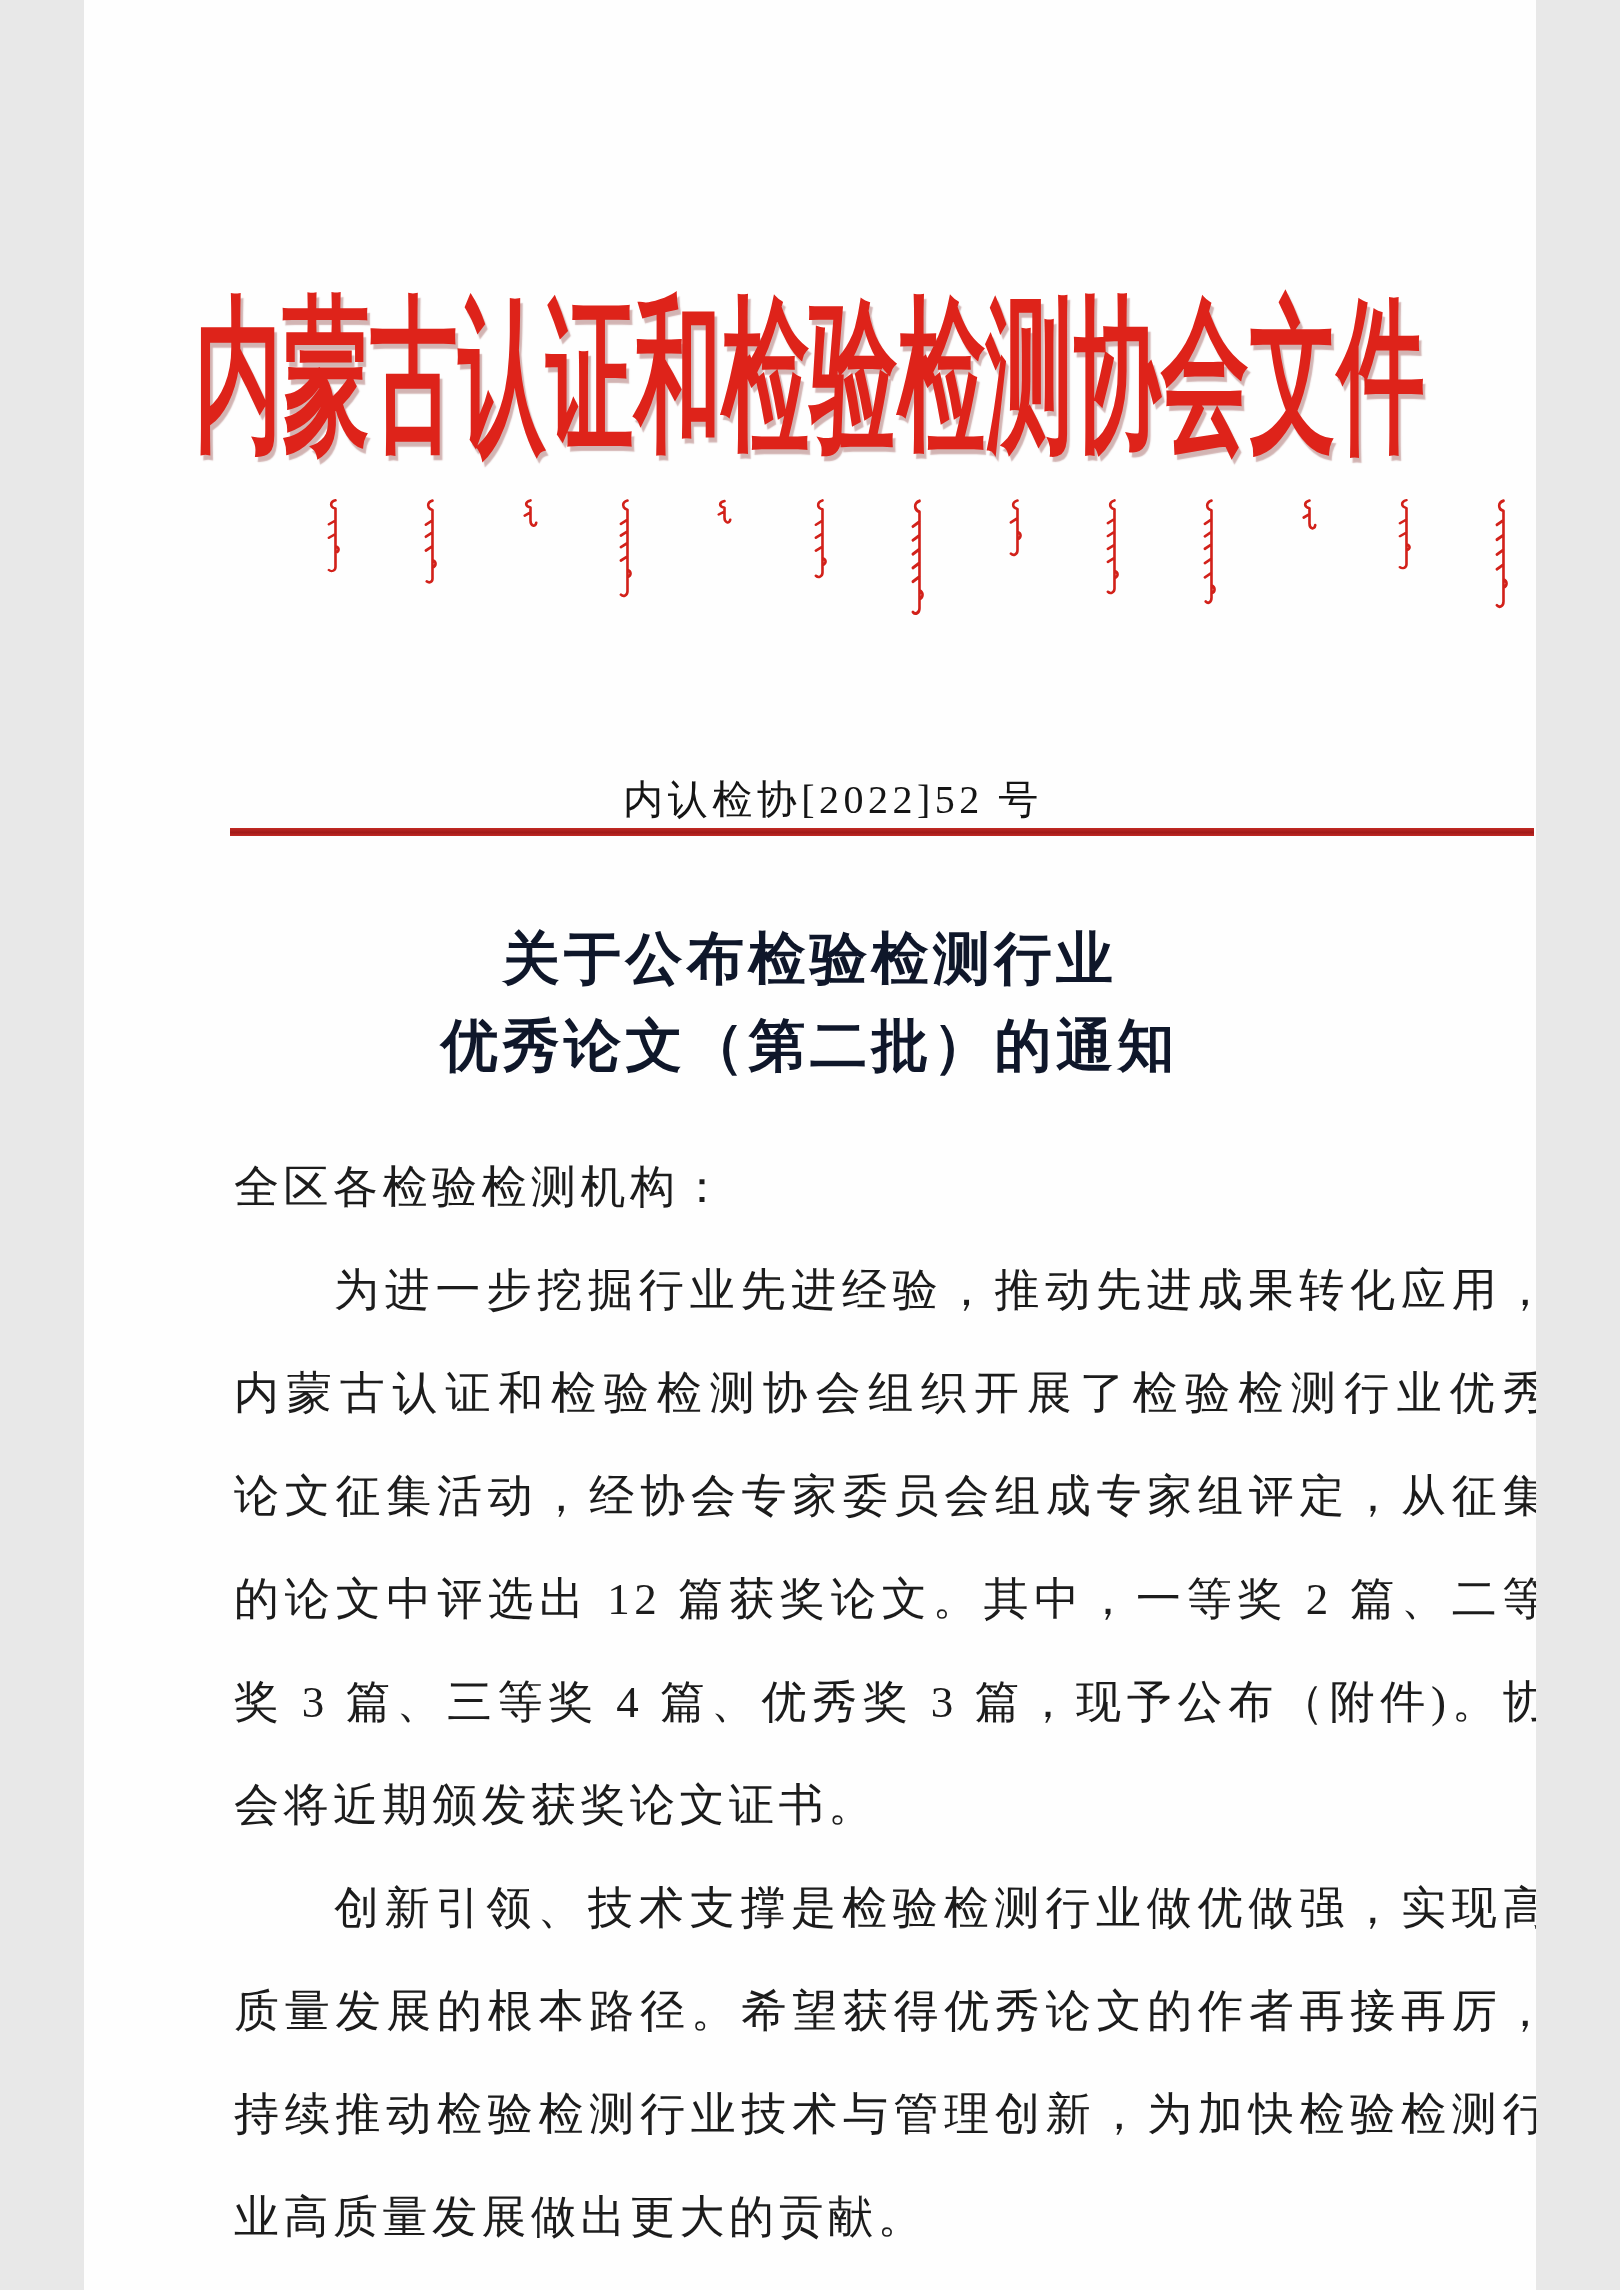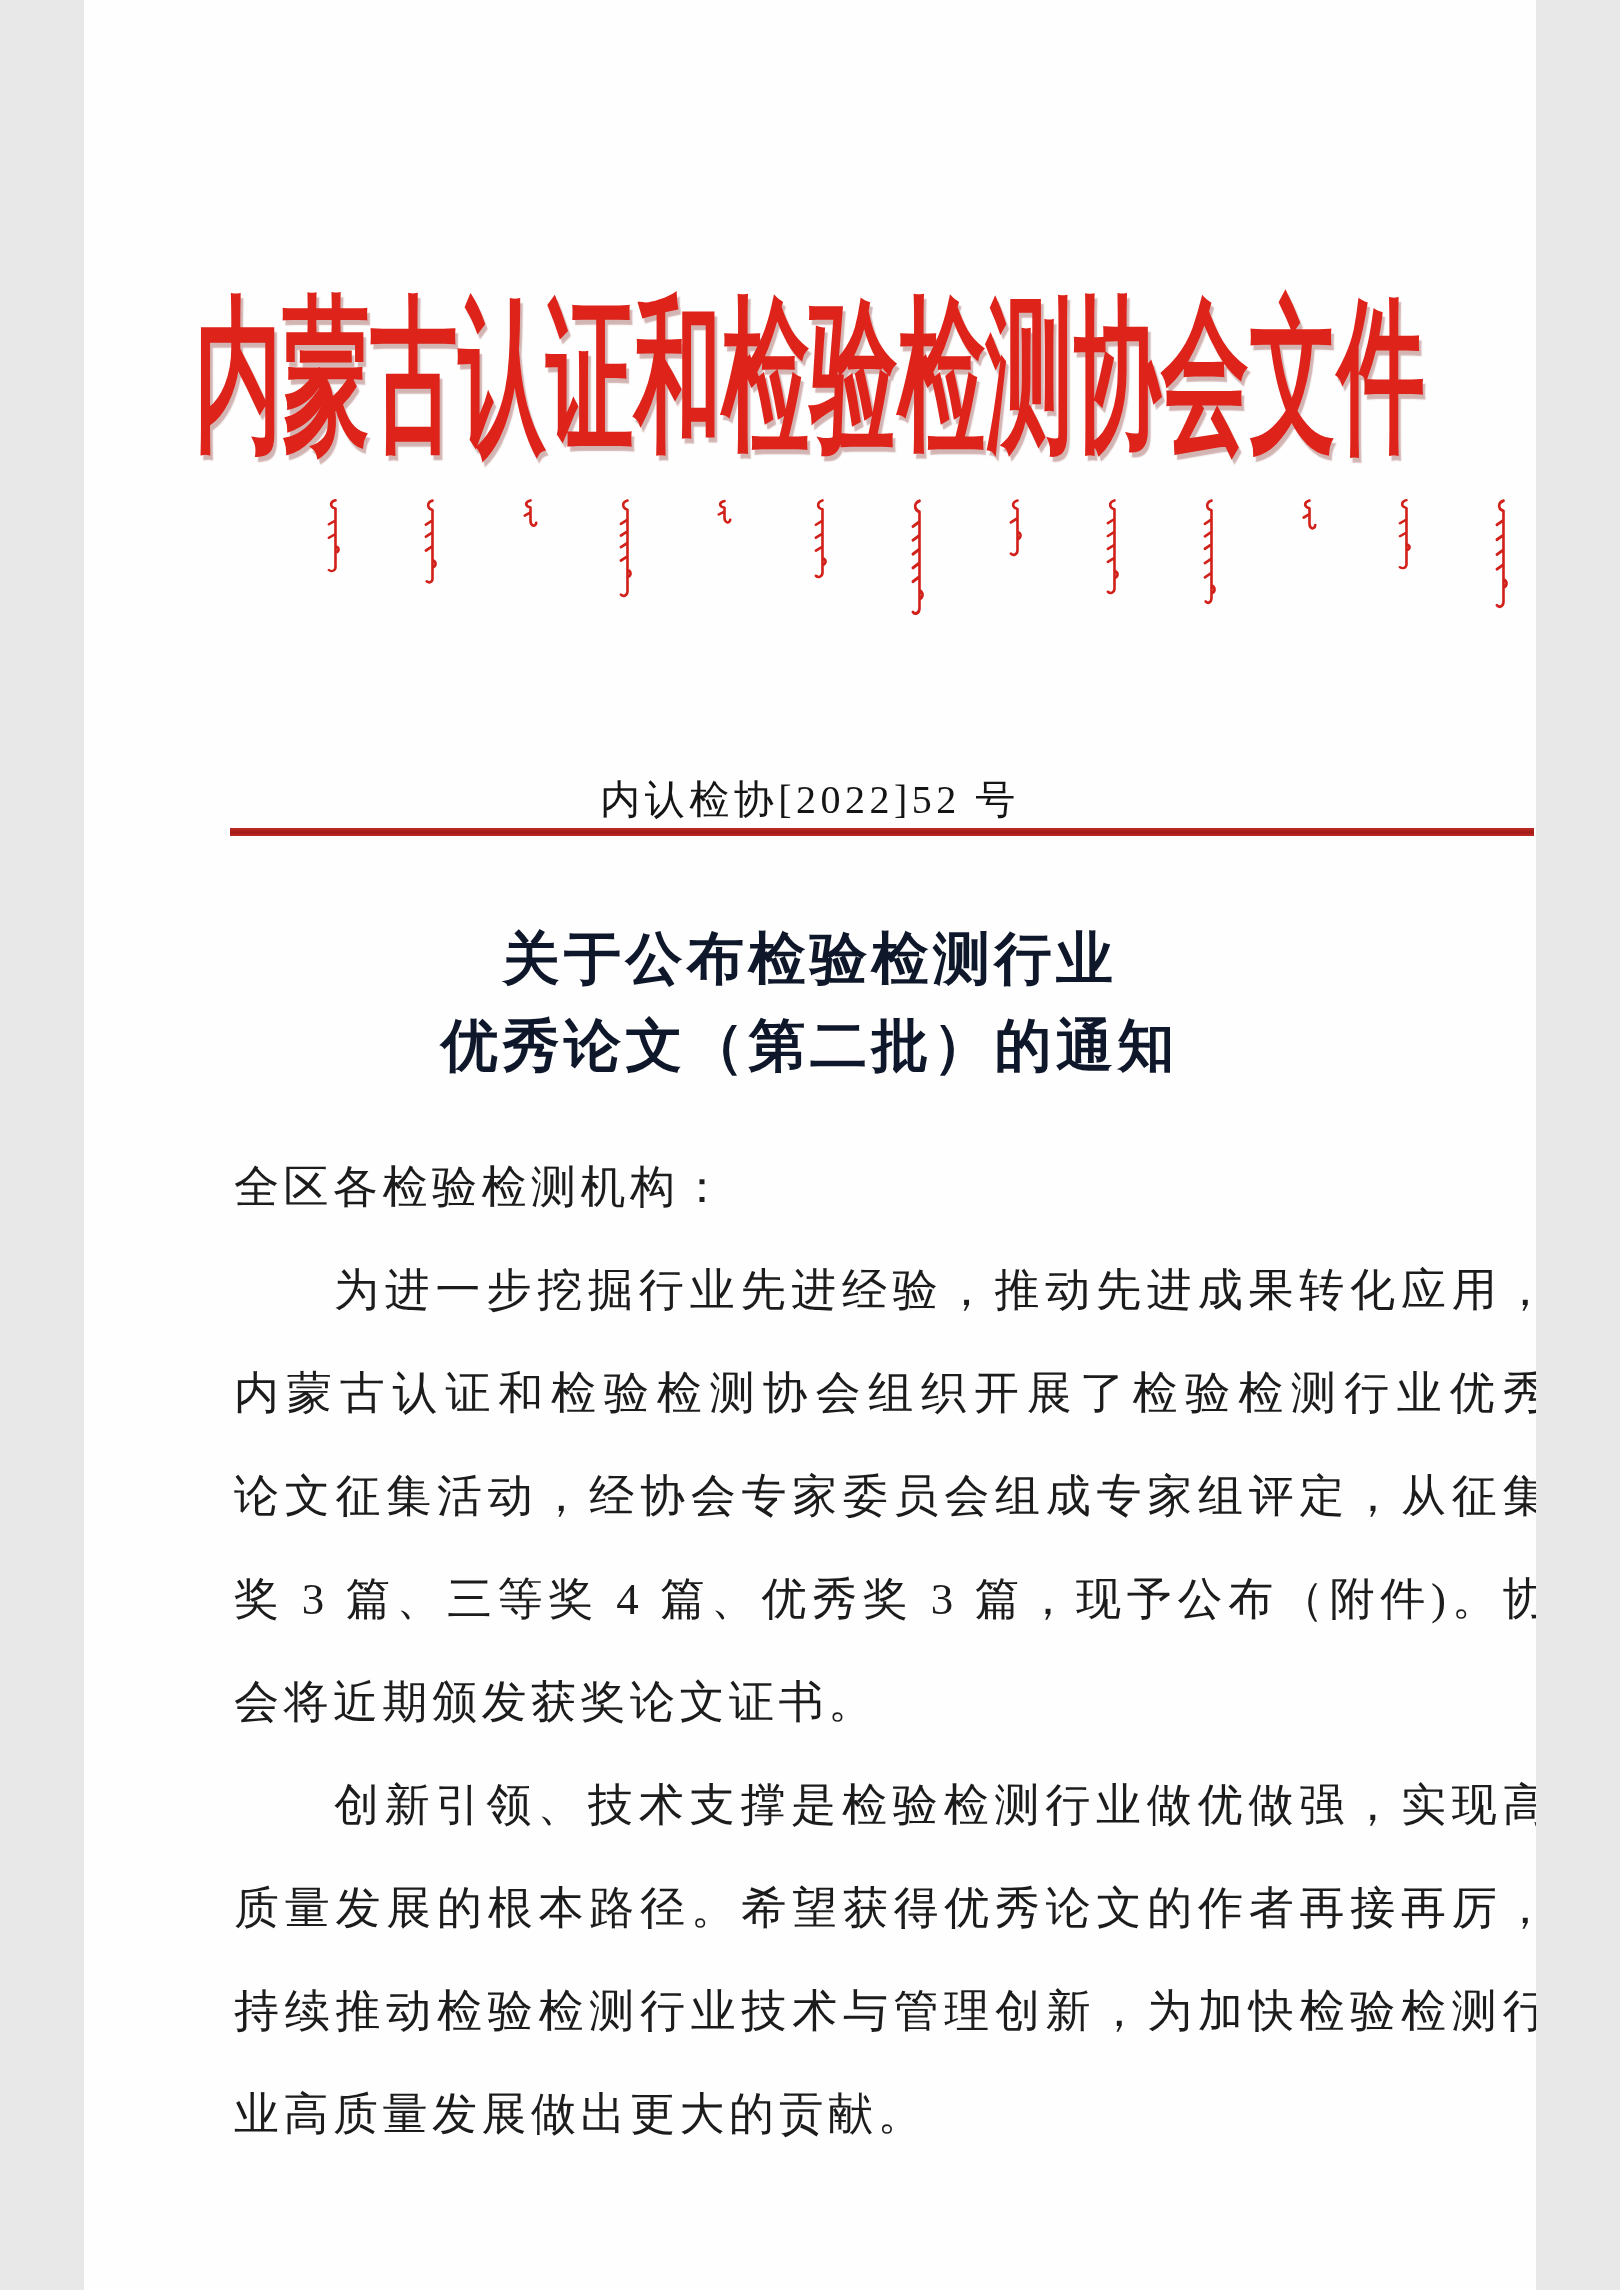--- a/index.html
+++ b/index.html
@@ -29,20 +29,21 @@
     display:flex;justify-content:space-between;align-items:flex-start;
   }
   .mongolian-band svg{display:block;}
   .mg{stroke:#d2211a;stroke-width:3.2;fill:none;stroke-linecap:round;stroke-linejoin:round;}
   
   .doc-number{
     position:absolute;top:772px;left:0;width:100%;
     text-align:center;
     font-size:40px;color:#151515;letter-spacing:4.5px;
     white-space:nowrap;
+    padding-left:23px;
   }
   
   .red-rule{
     position:absolute;top:828px;left:146px;width:1304px;height:8px;
     background:linear-gradient(to bottom,#c22a24,#a11a18 55%,#c02823);
   }
   
   .notice-title{
     position:absolute;top:915px;left:0;width:100%;
     text-align:center;color:#0f172a;
@@ -135,20 +136,21 @@
     <div>关于公布检验检测行业</div>
     <div>优秀论文（第二批）的通知</div>
   </div>
 
   <div class="body">
     <div class="body-line">全区各检验检测机构：</div>
 
     <div class="body-line justify indent">为进一步挖掘行业先进经验，推动先进成果转化应用，</div>
     <div class="body-line justify">内蒙古认证和检验检测协会组织开展了检验检测行业优秀</div>
     <div class="body-line justify">论文征集活动，经协会专家委员会组成专家组评定，从征集</div>
+    <div class="body-line justify">的论文中评选出 12 篇获奖论文。其中，一等奖 2 篇、二等</div>
     <div class="body-line justify">奖 3 篇、三等奖 4 篇、优秀奖 3 篇，现予公布（附件)。协</div>
     <div class="body-line">会将近期颁发获奖论文证书。</div>
 
     <div class="body-line justify indent">创新引领、技术支撑是检验检测行业做优做强，实现高</div>
     <div class="body-line justify">质量发展的根本路径。希望获得优秀论文的作者再接再厉，</div>
     <div class="body-line justify">持续推动检验检测行业技术与管理创新，为加快检验检测行</div>
     <div class="body-line">业高质量发展做出更大的贡献。</div>
   </div>
 
 </div>

